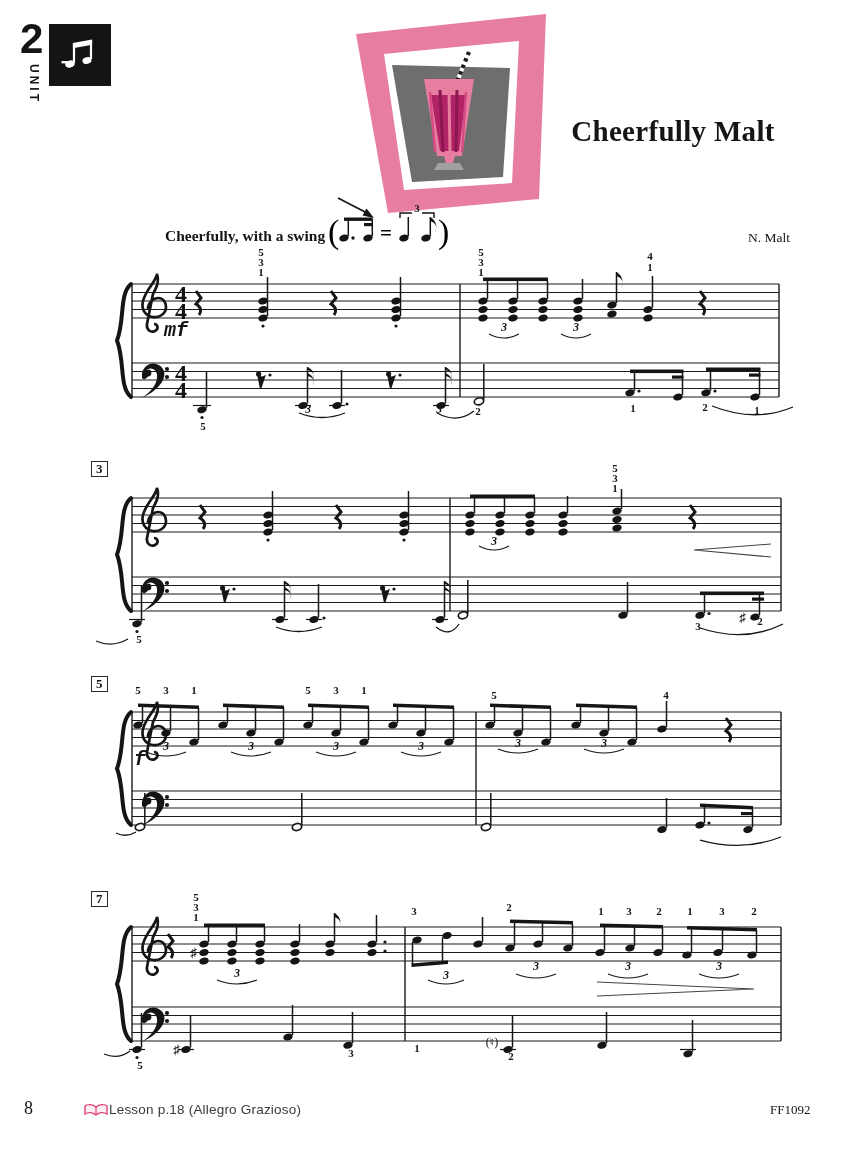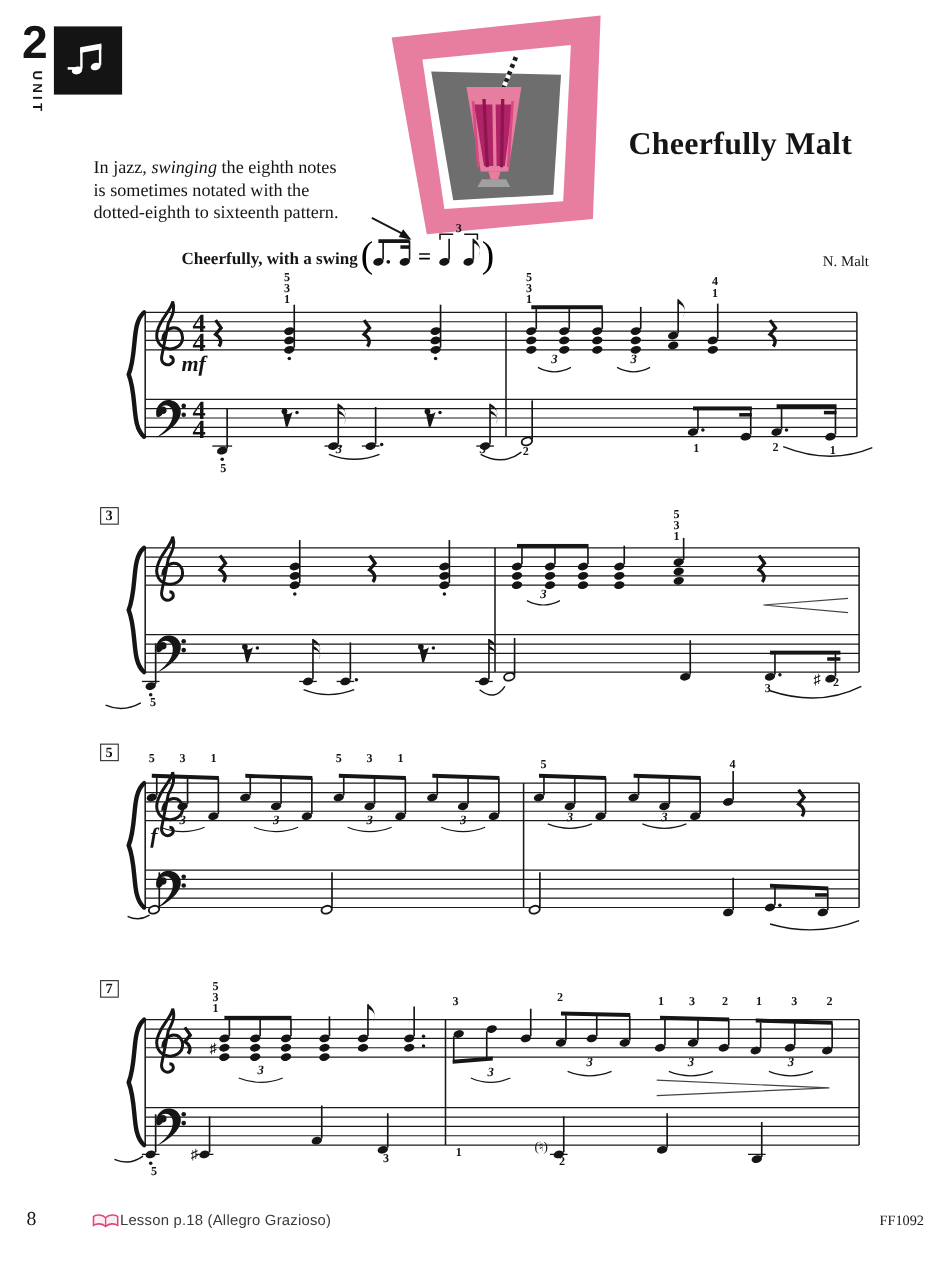--- a/index.html
+++ b/index.html
@@ -17,29 +17,29 @@
   .title{position:absolute;left:543px;top:115px;width:260px;text-align:center;
          font-weight:700;font-size:29px;letter-spacing:.3px;}
   .composer{position:absolute;left:690px;top:230px;width:100px;text-align:right;font-size:13.5px;}
   .instr{position:absolute;left:85px;top:142px;font-size:16.5px;line-height:20.5px;width:270px;}
   .tempo{position:absolute;left:165px;top:227px;font-weight:700;font-size:15.5px;}
   
   .ann{position:absolute;color:#151515;transform:translateX(-50%);white-space:nowrap;
        font-family:"Liberation Serif",serif;line-height:1;}
   .fing{font-size:11px;font-weight:700;}
   .trip{font-size:11.5px;font-weight:700;font-style:italic;}
-  .dyn{font-size:20px;font-weight:700;font-style:italic;font-family:Liberation Serif, serif;}
+  .dyn{font-size:20px;font-weight:700;font-style:italic;font-family:Liberation Mono, monospace;}
   .mnum{font-size:13px;font-weight:700;border:1.4px solid #2b2b2b;padding:0 4px 1px;
         transform:none;background:#fff;}
   .acc{font-size:12px;}
   
   .pgnum{position:absolute;left:24px;top:1098px;font-size:18px;}
   .lesson{position:absolute;left:109px;top:1102px;font-family:"Liberation Sans",sans-serif;
           font-size:13.5px;color:#3a3a3a;letter-spacing:.2px;}
-  .catalog{position:absolute;left:770px;top:1102px;width:70px;text-align:right;font-size:13px;}
+  .catalog{position:absolute;left:770px;top:1102px;width:70px;font-size:13px;}
   svg{position:absolute;overflow:visible;}
   svg text{font-family:"Liberation Serif",serif;}
 </style>
 </head>
 <body>
 
 <div class="page">
 
   <svg width="0" height="0">
     <defs>
@@ -99,25 +99,20 @@
       <line x1="430" y1="92" x2="435" y2="152" stroke="#d64a86" stroke-width="2.4"></line>
       <line x1="466" y1="92" x2="462" y2="152" stroke="#d64a86" stroke-width="2.4"></line>
       <polygon points="444,156 455,156 453,163 446,163" fill="#e87e9f"></polygon>
       <polygon points="438,163 460,163 464,170 434,170" fill="#a0a0a0"></polygon>
     </g>
   </svg>
 
   <div class="title">Cheerfully Malt</div>
   <div class="composer">N. Malt</div>
 
-  <div class="instr">
-    <span>In jazz, </span><em>swinging</em><span> the eighth notes</span><br>
-    <span>is sometimes notated with the</span><br>
-    <span>dotted-eighth to sixteenth pattern.</span>
-  </div>
   <svg class="abs" style="left:336px;top:196px" width="46" height="28" viewBox="0 0 46 28">
     <line x1="2" y1="2" x2="31" y2="17" stroke="#151515" stroke-width="1.7"></line>
     <polygon points="38,22 26.5,19.5 30.5,12.5" fill="#151515"></polygon>
   </svg>
 
   <div class="tempo">Cheerfully, with a swing</div>
   <svg class="abs" style="left:326px;top:210px" width="128" height="42" viewBox="0 0 128 42">
     <text x="2" y="33" font-size="34">(</text>
     <use href="#nh" x="18" y="28"></use>
       <circle cx="27" cy="28" r="1.7" fill="#151515"></circle>

